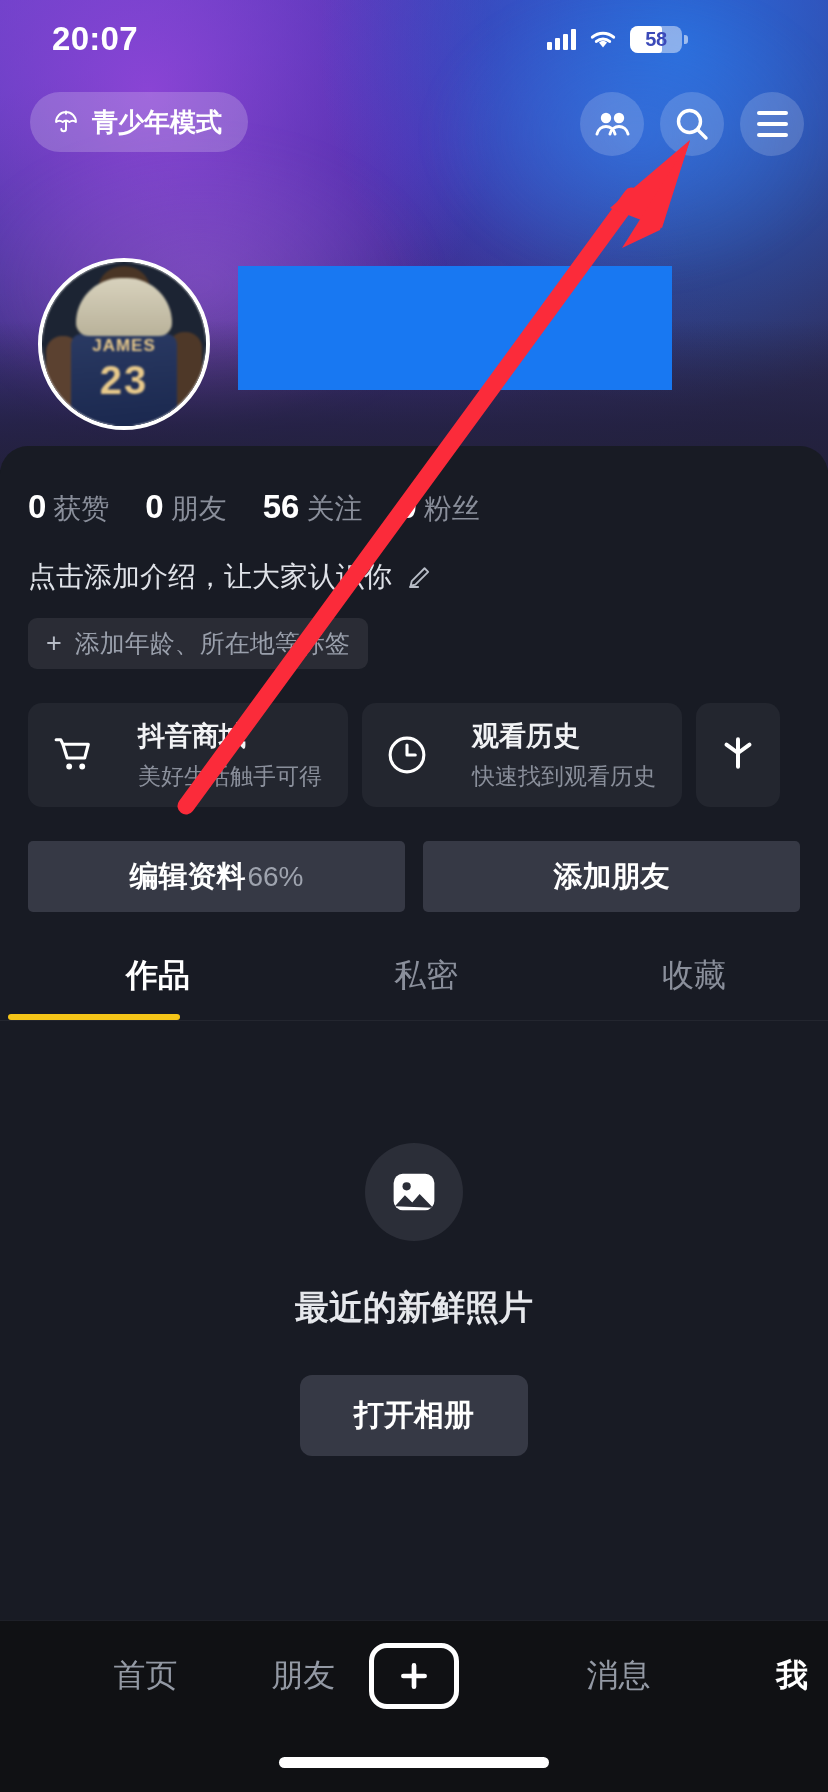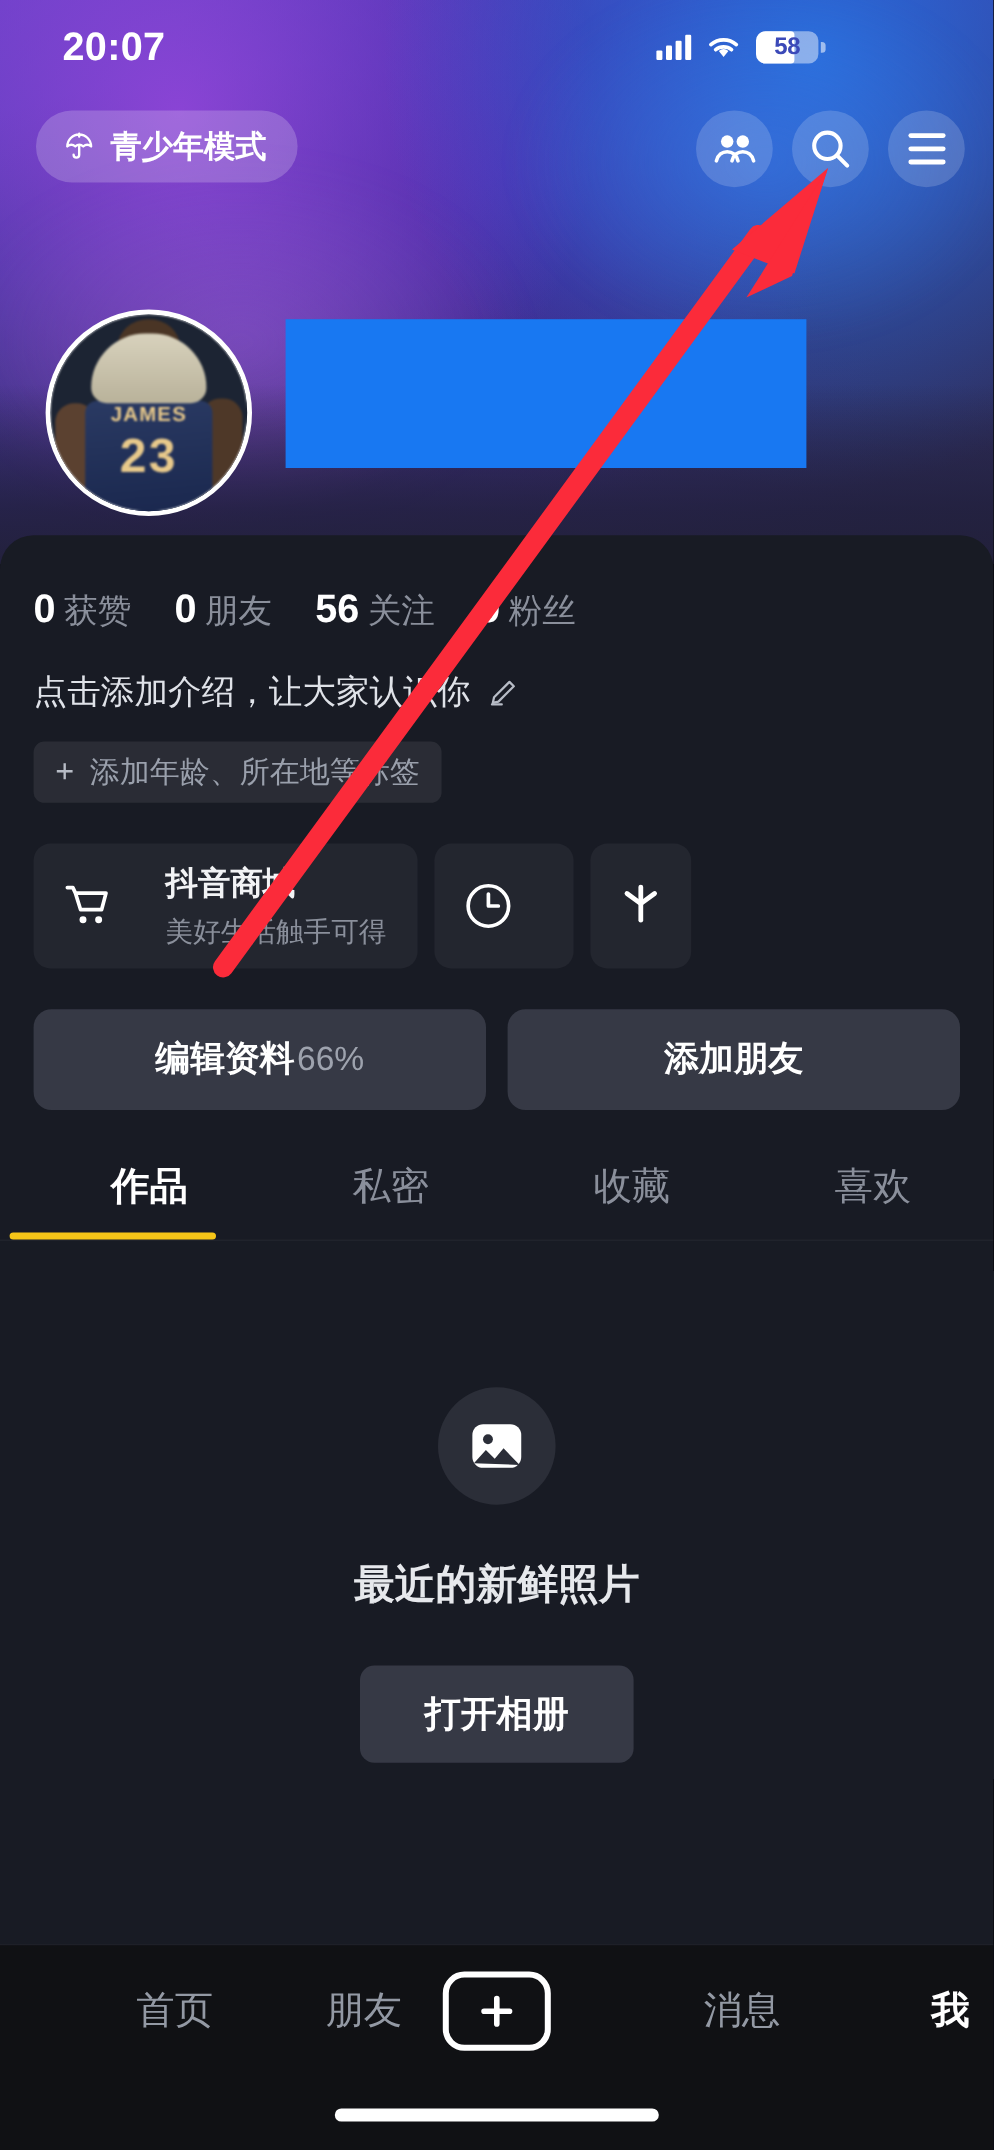--- a/index.html
+++ b/index.html
@@ -170,21 +170,21 @@
   .card-title { color:#f2f3f5; font-size:27px; font-weight:700; }
   .card-sub { color:#8a8f9b; font-size:23px; }
   .card-mini {
     width:84px; height:104px; border-radius:14px; background:#23262f;
     display:flex; align-items:center; justify-content:center; flex:0 0 auto;
   }
 
   
   .actions { display:flex; gap:18px; padding:34px 28px 0 28px; }
   .action-btn {
-    flex:1; height:84px; border-radius:15px; background:#363945;
+    flex:1; height:71px; border-radius:5px; background:#363945;
     display:flex; align-items:center; justify-content:center;
     color:#fff; font-size:29px; font-weight:600;
   }
   .action-btn .pct-sub { color:#9ea3ae; font-weight:400; font-size:28px; margin-left:2px; }
 
   
   .tabs {
     display:flex; align-items:flex-end; padding:42px 0 0 0; position:relative;
   }
   .tab {
@@ -363,20 +363,24 @@
         </span>
       </div>
 
       <div class="card">
         <span class="card-icon">
           <svg width="46" height="46" viewBox="0 0 30 30">
             <circle cx="15" cy="15" r="11" stroke="#fff" stroke-width="2" fill="none"></circle>
             <path d="M15 8.5V15h5.4" stroke="#fff" stroke-width="2" fill="none" stroke-linecap="round" stroke-linejoin="round"></path>
           </svg>
         </span>
+        <span class="card-txt">
+          <span class="card-title">观看历史</span>
+          <span class="card-sub">快速找到观看历史</span>
+        </span>
       </div>
 
       <div class="card-mini">
         <span>
           <svg width="46" height="46" viewBox="0 0 30 30">
             <path d="M15 6v18" stroke="#fff" stroke-width="2.6" stroke-linecap="round"></path>
             <path d="M7.5 9.5L15 15l7.5-5.5" stroke="#fff" stroke-width="2.6" fill="none" stroke-linecap="round" stroke-linejoin="round"></path>
           </svg>
         </span>
       </div>
@@ -394,23 +398,20 @@
 
     <div class="tabs">
       <div class="tab active">
         <span>作品</span>
       </div>
       <div class="tab">
         <span>私密</span>
       </div>
       <div class="tab">
         <span>收藏</span>
-      </div>
-      <div class="tab">
-        <span>喜欢</span>
       </div>
       <div class="tab-underline"></div>
     </div>
     <div class="tabs-divider"></div>
 
     <div class="empty">
       <div class="empty-circle">
         <svg width="52" height="52" viewBox="0 0 24 24">
           <rect x="2.6" y="3.6" width="18.8" height="16.8" rx="4.2" fill="#fff"></rect>
           <circle cx="8.6" cy="9.4" r="1.9" fill="#2b2e38"></circle>

